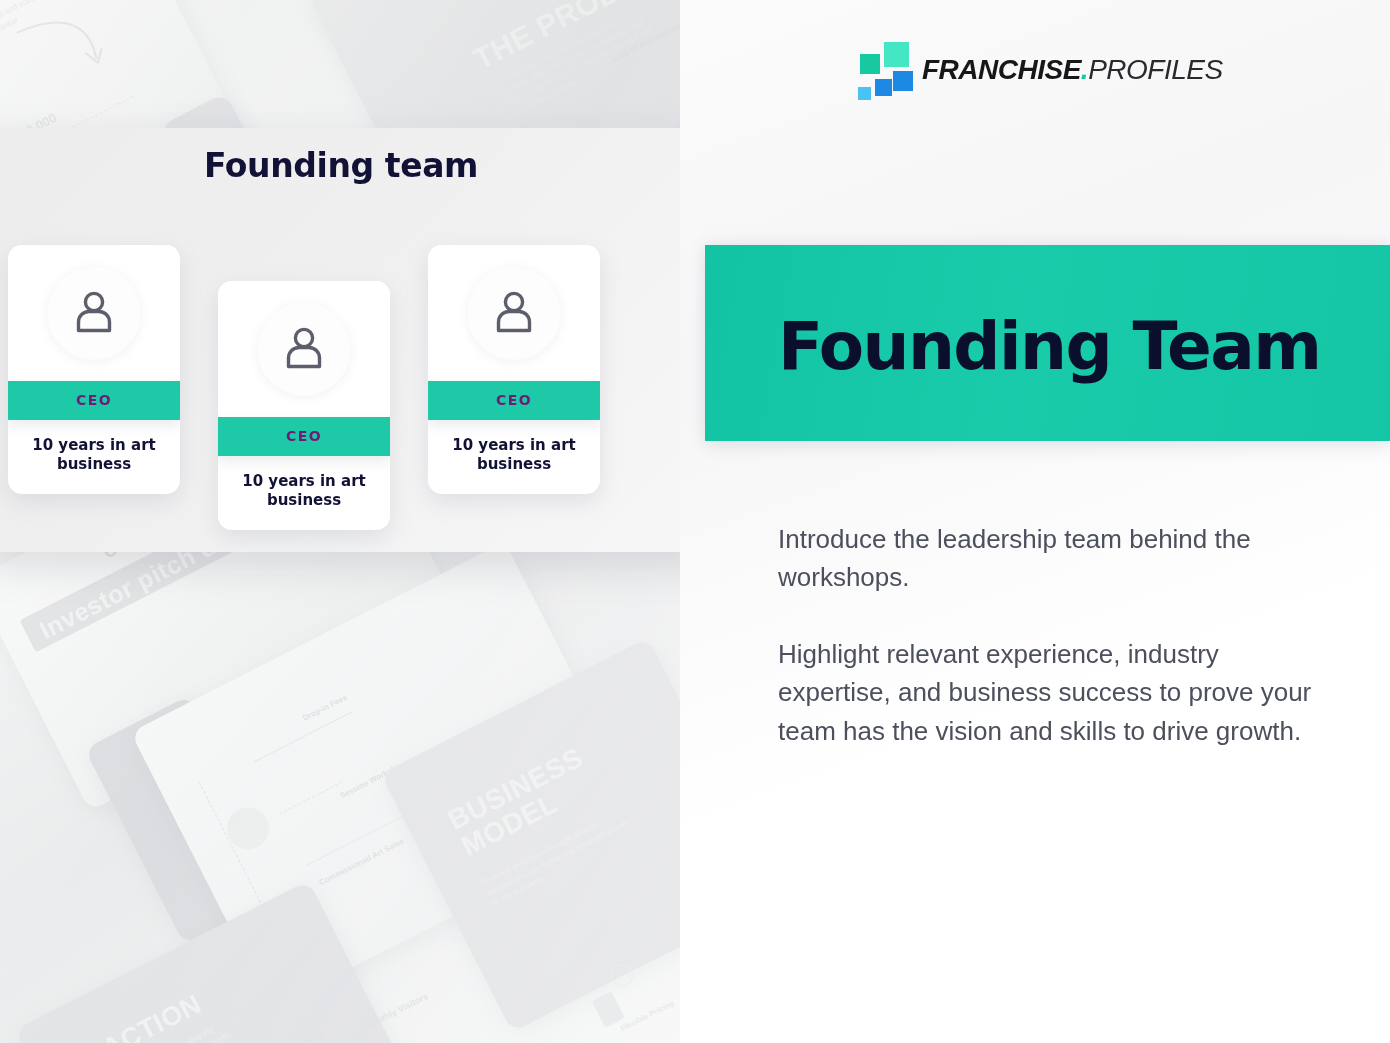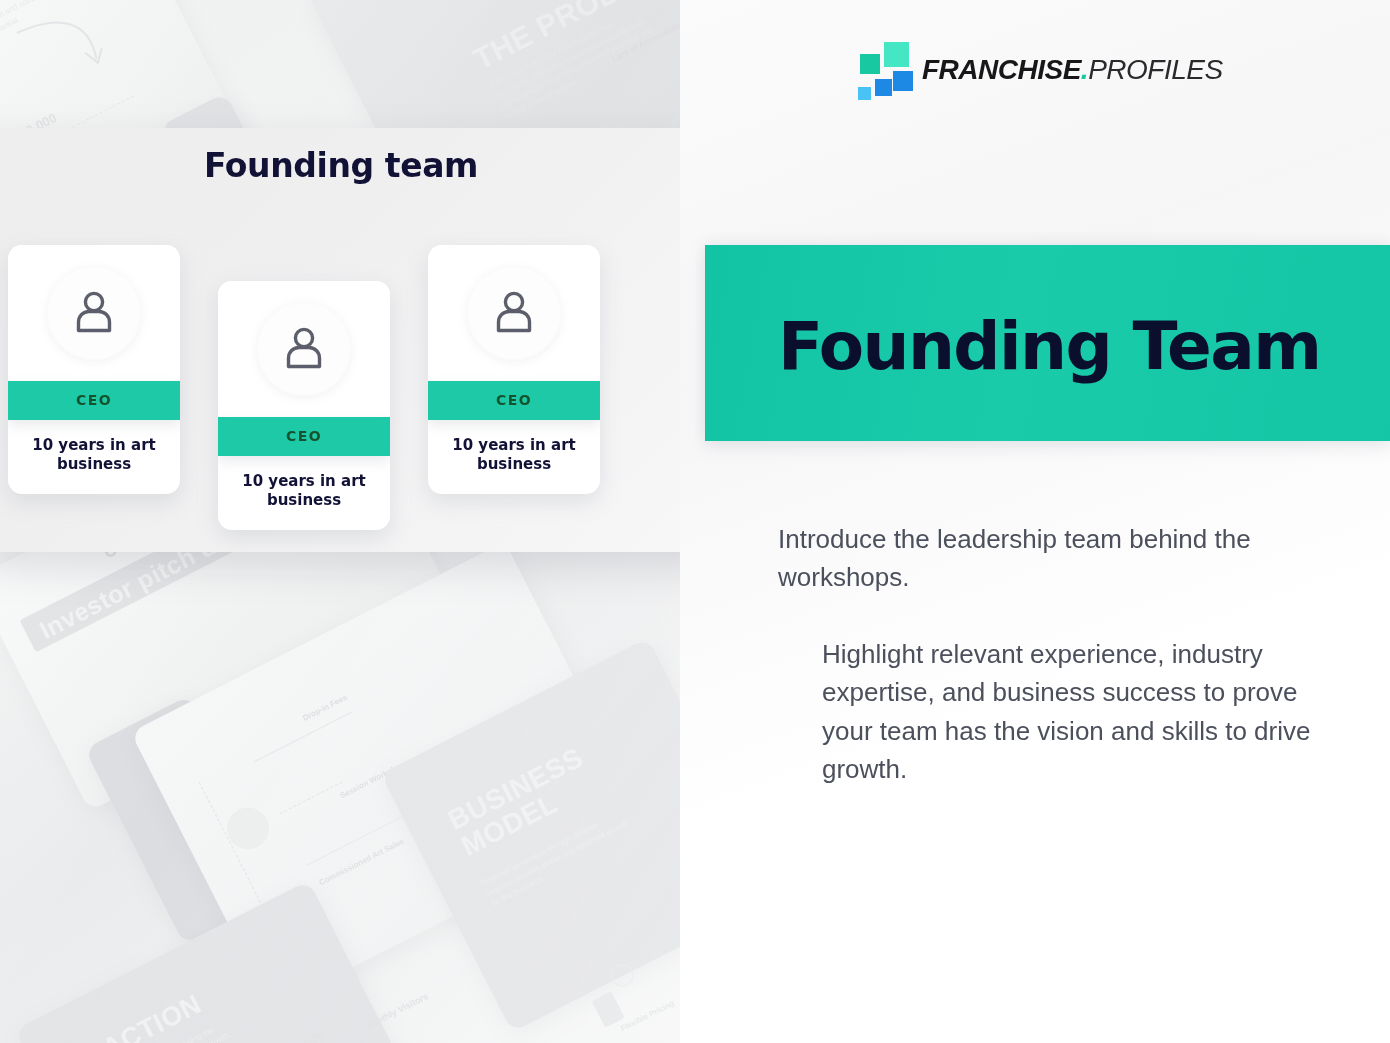--- a/index.html
+++ b/index.html
@@ -73,21 +73,21 @@
   }
   .tcard .ava-wrap{ height:136px; display:flex; align-items:center; justify-content:center; background:#fff; }
   .avatar-circle{
     width:94px; height:94px; border-radius:50%;
     background:#fdfdfd;
     box-shadow:inset 0 0 0 1px #fafafa, 0 2px 10px rgba(160,165,175,.14);
     display:flex; align-items:center; justify-content:center;
   }
   .avatar-circle svg{ display:block; }
   .role-band{
-    background:#1ec9a8; color:#14532d; text-align:center;
+    background:#1ec9a8; color:#701a75; text-align:center;
     font-size:14px; font-weight:800; letter-spacing:1.4px;
     padding:11px 0 12px; font-family:"DejaVu Sans", sans-serif;
     box-shadow:0 5px 12px rgba(120,125,135,.16);
   }
   .tcard .desc{
     padding:16px 12px 20px; text-align:center; font-size:15px; font-weight:800;
     color:#121236; line-height:1.28; font-family:"DejaVu Sans", sans-serif;
   }
 
   
@@ -131,21 +131,21 @@
     font-size:66px; font-weight:700; color:#0b0f2e; letter-spacing:-1.6px;
     font-family:"DejaVu Sans", sans-serif; white-space:nowrap;
   }
 
   
   .body-copy{
     position:absolute; left:778px; top:520px; width:560px;
     font-size:26px; line-height:1.48; color:#4c505c;
     font-family:"Liberation Sans", sans-serif;
   }
-  .body-copy p + p{ margin-top:38px;margin-left:44px; }
+  .body-copy p + p{ margin-top:38px; }
 </style>
 </head>
 <body>
 
 <div id="canvas">
 
   <div class="bg-left">
 
     <div class="slide" style="left:-215px; top:-40px; width:420px; height:300px; transform:rotate(-27deg);">
       <div class="ttl" style="left:200px; top:24px; font-size:26px;">MARKET</div>

